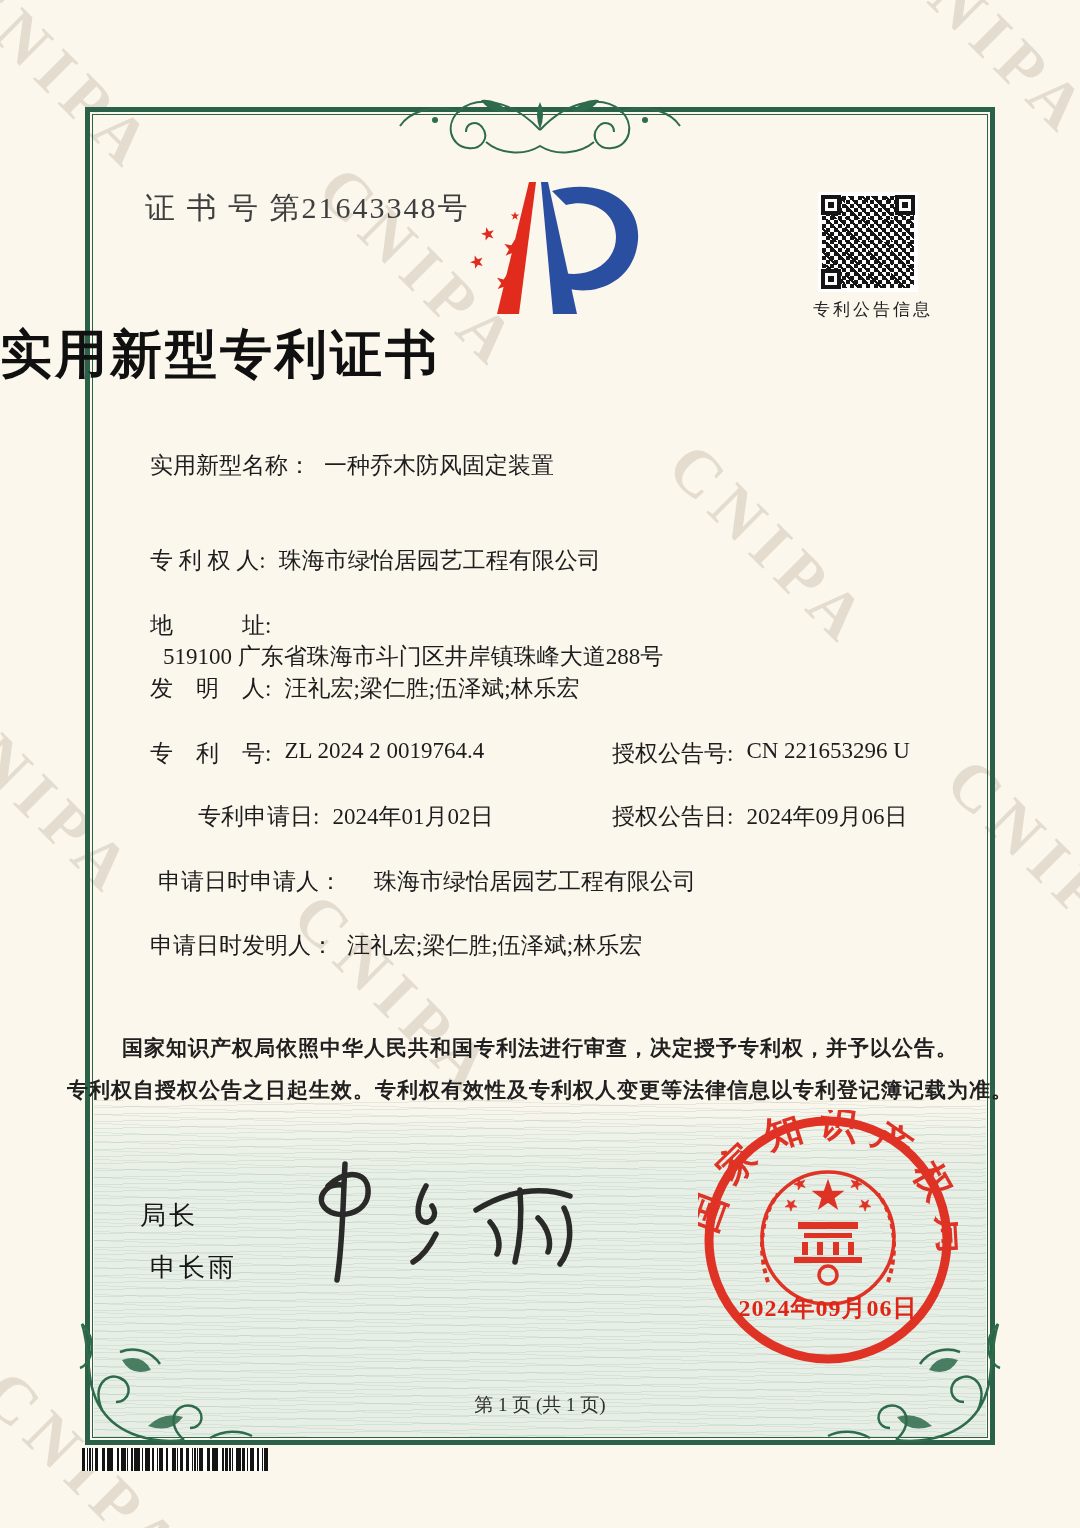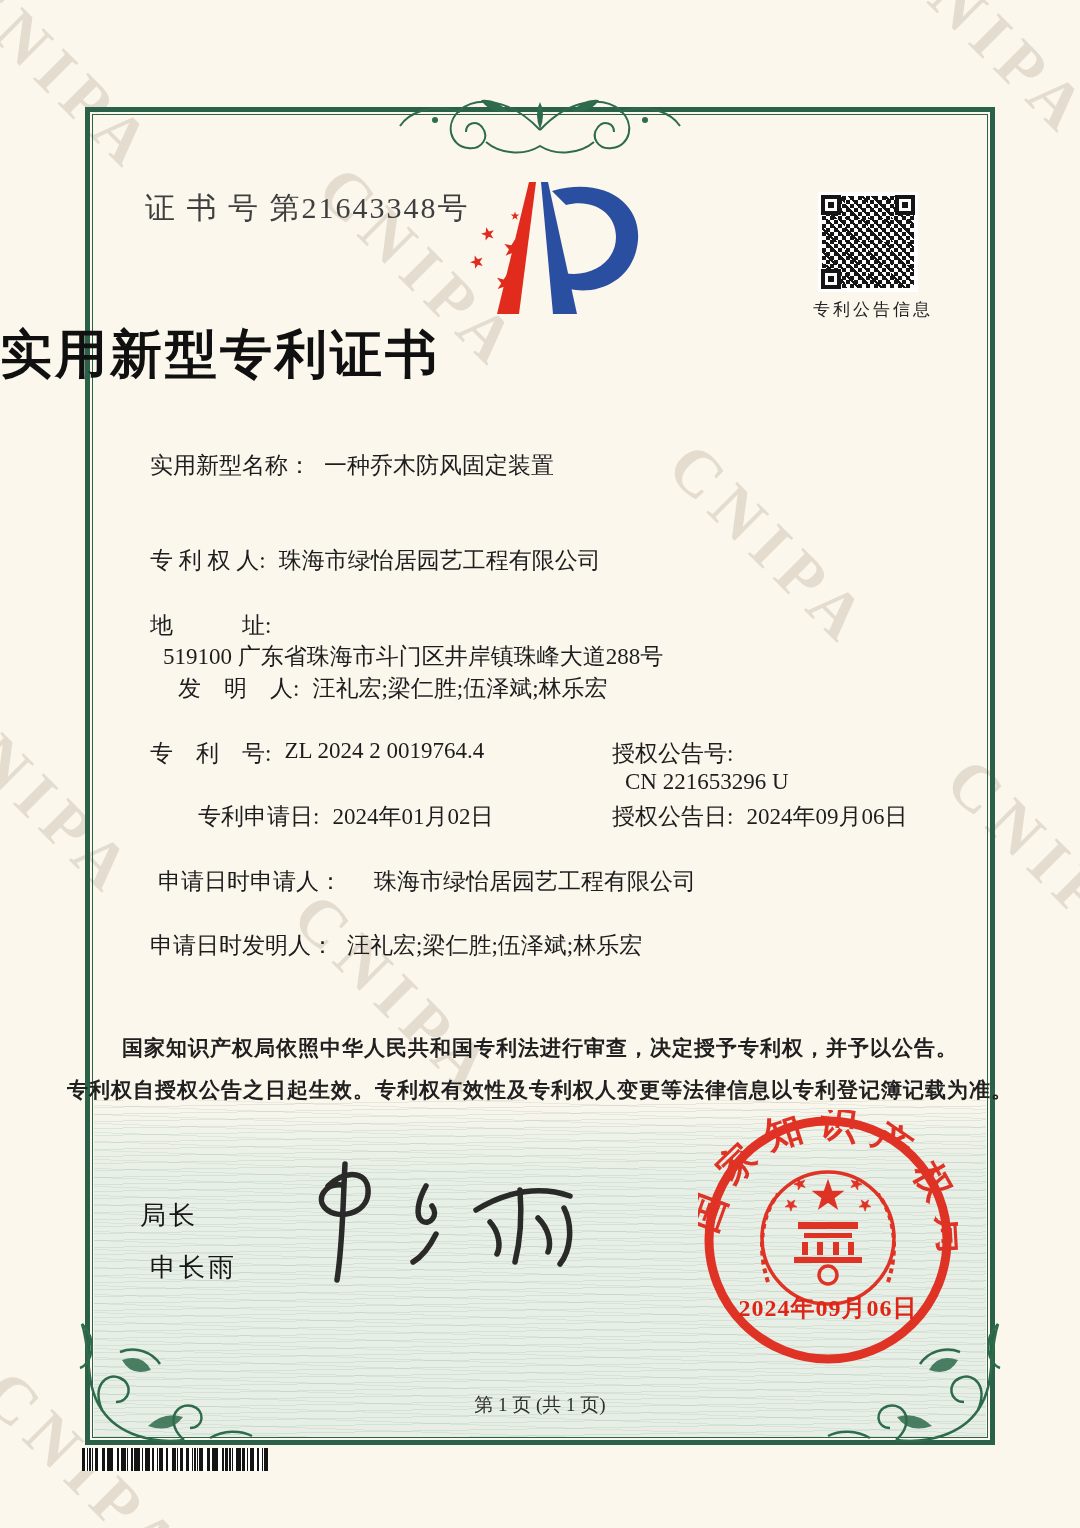--- a/index.html
+++ b/index.html
@@ -173,30 +173,30 @@
     <span class="val">一种乔木防风固定装置</span>
   </div>
   <div class="row" style="left:150px;top:545px;">
     <span class="lbl">专 利 权 人:</span>
     <span class="val">珠海市绿怡居园艺工程有限公司</span>
   </div>
   <div class="row" style="left:150px;top:610px;flex-direction:column;">
     <span class="lbl">地　　　址:</span>
     <span class="val">519100 广东省珠海市斗门区井岸镇珠峰大道288号</span>
   </div>
-  <div class="row" style="left:150px;top:673px;margin-left:28px;">
+  <div class="row" style="left:150px;top:673px;">
     <span class="lbl">发　明　人:</span>
     <span class="val">汪礼宏;梁仁胜;伍泽斌;林乐宏</span>
   </div>
 
   <div class="row" style="left:150px;top:738px;">
     <span class="lbl">专　利　号:</span>
     <span class="val">ZL 2024 2 0019764.4</span>
   </div>
-  <div class="row" style="left:612px;top:738px;flex-direction:column;">
+  <div class="row" style="left:612px;top:738px;">
     <span class="lbl">授权公告号:</span>
     <span class="val">CN 221653296 U</span>
   </div>
   <div class="row" style="left:150px;top:801px;margin-left:48px;">
     <span class="lbl">专利申请日:</span>
     <span class="val">2024年01月02日</span>
   </div>
   <div class="row" style="left:612px;top:801px;">
     <span class="lbl">授权公告日:</span>
     <span class="val">2024年09月06日</span>

